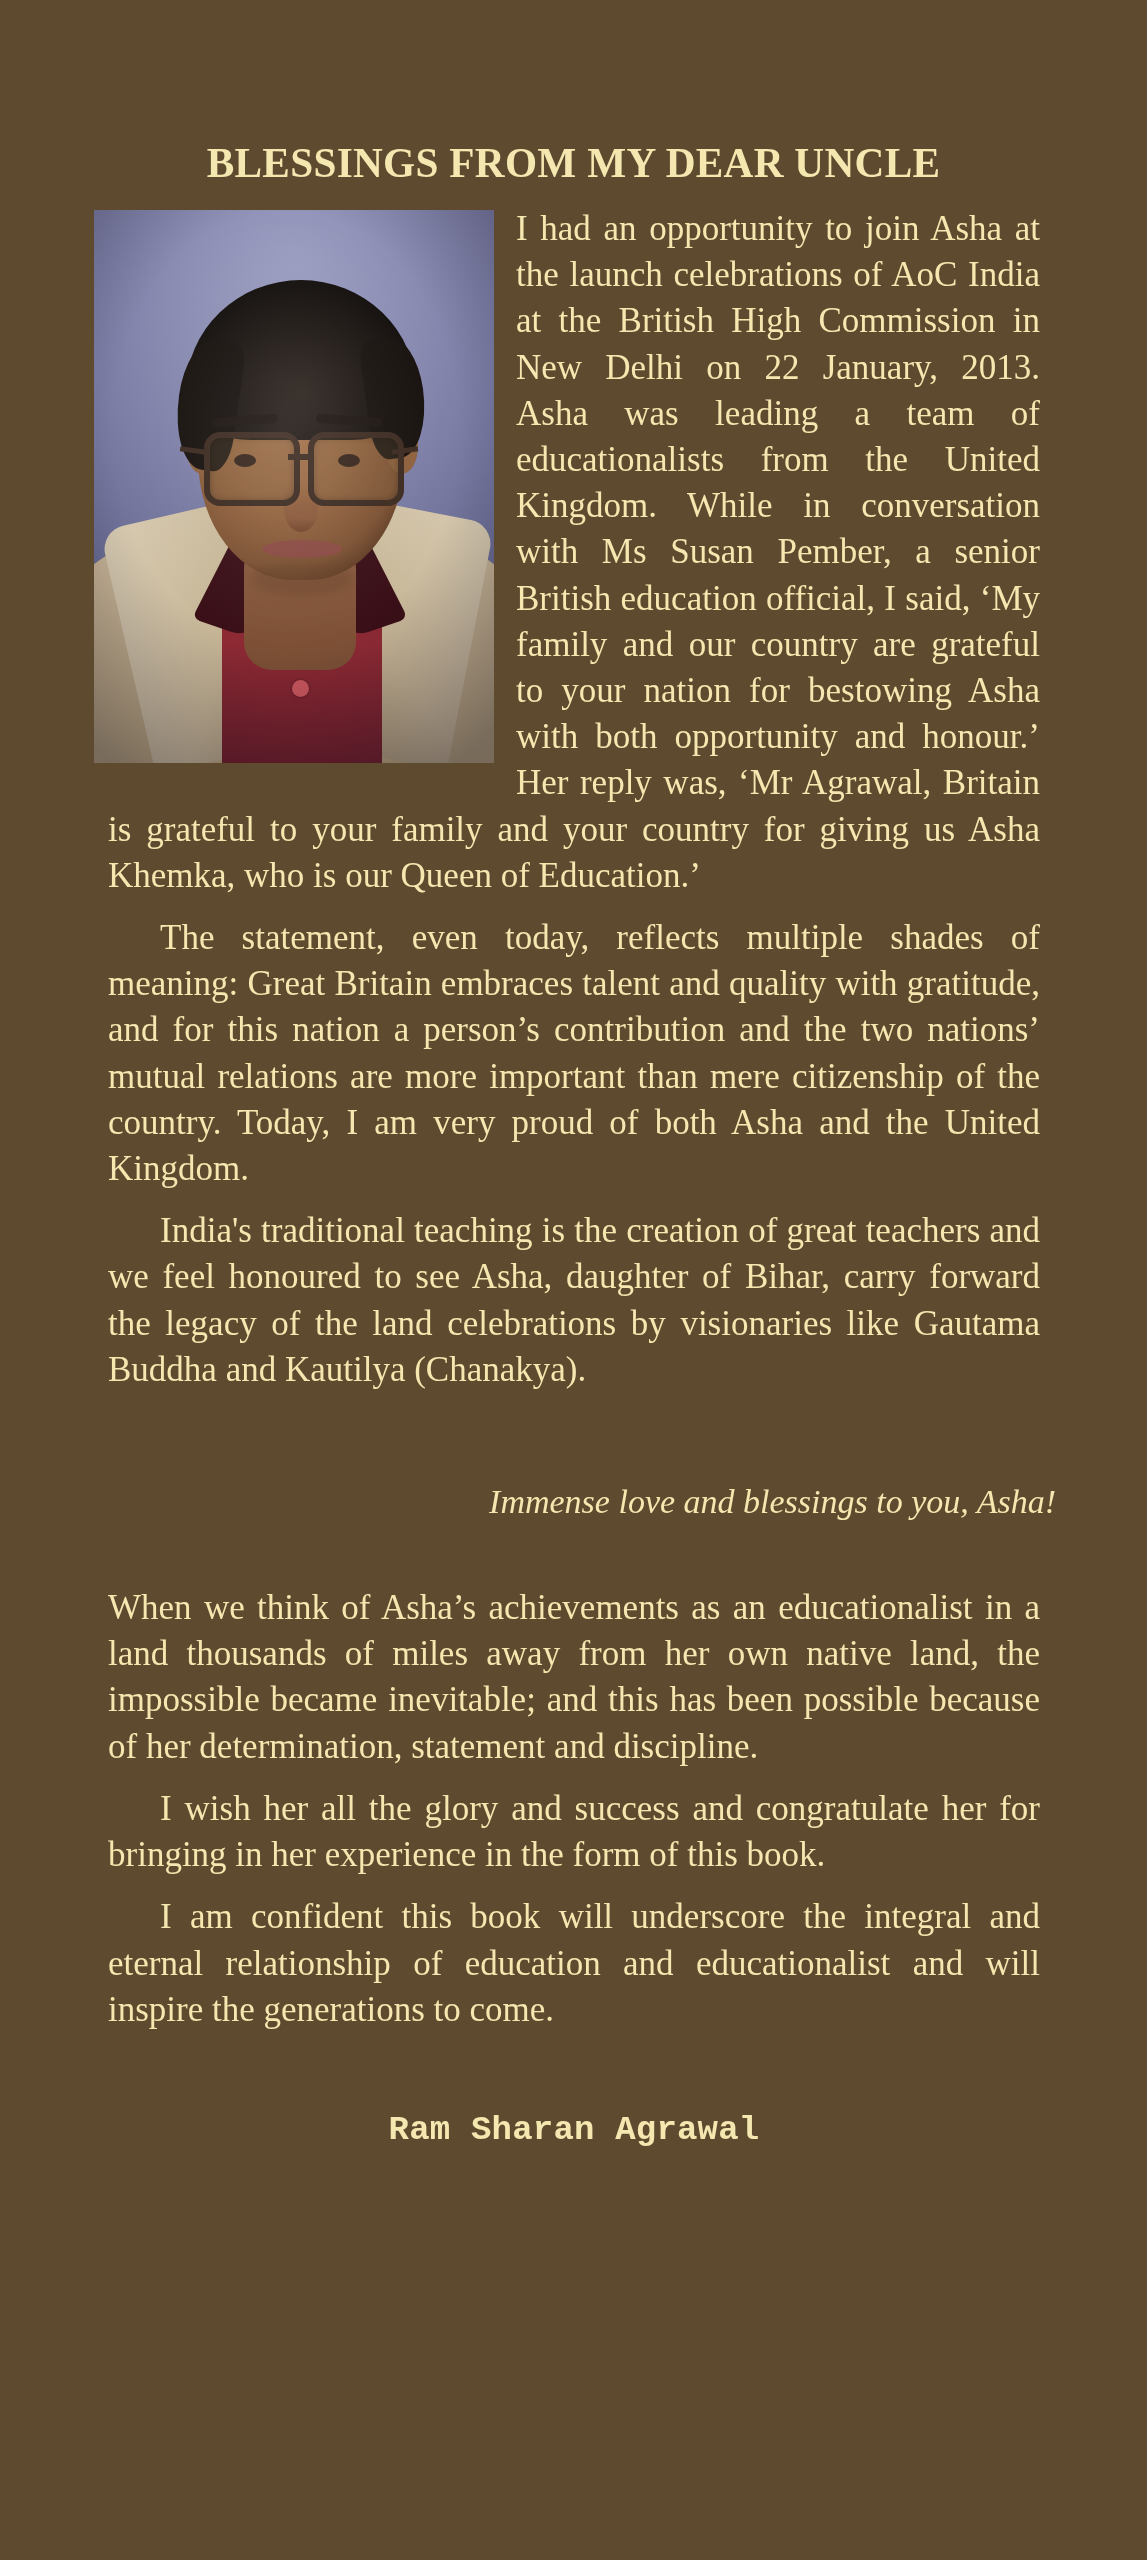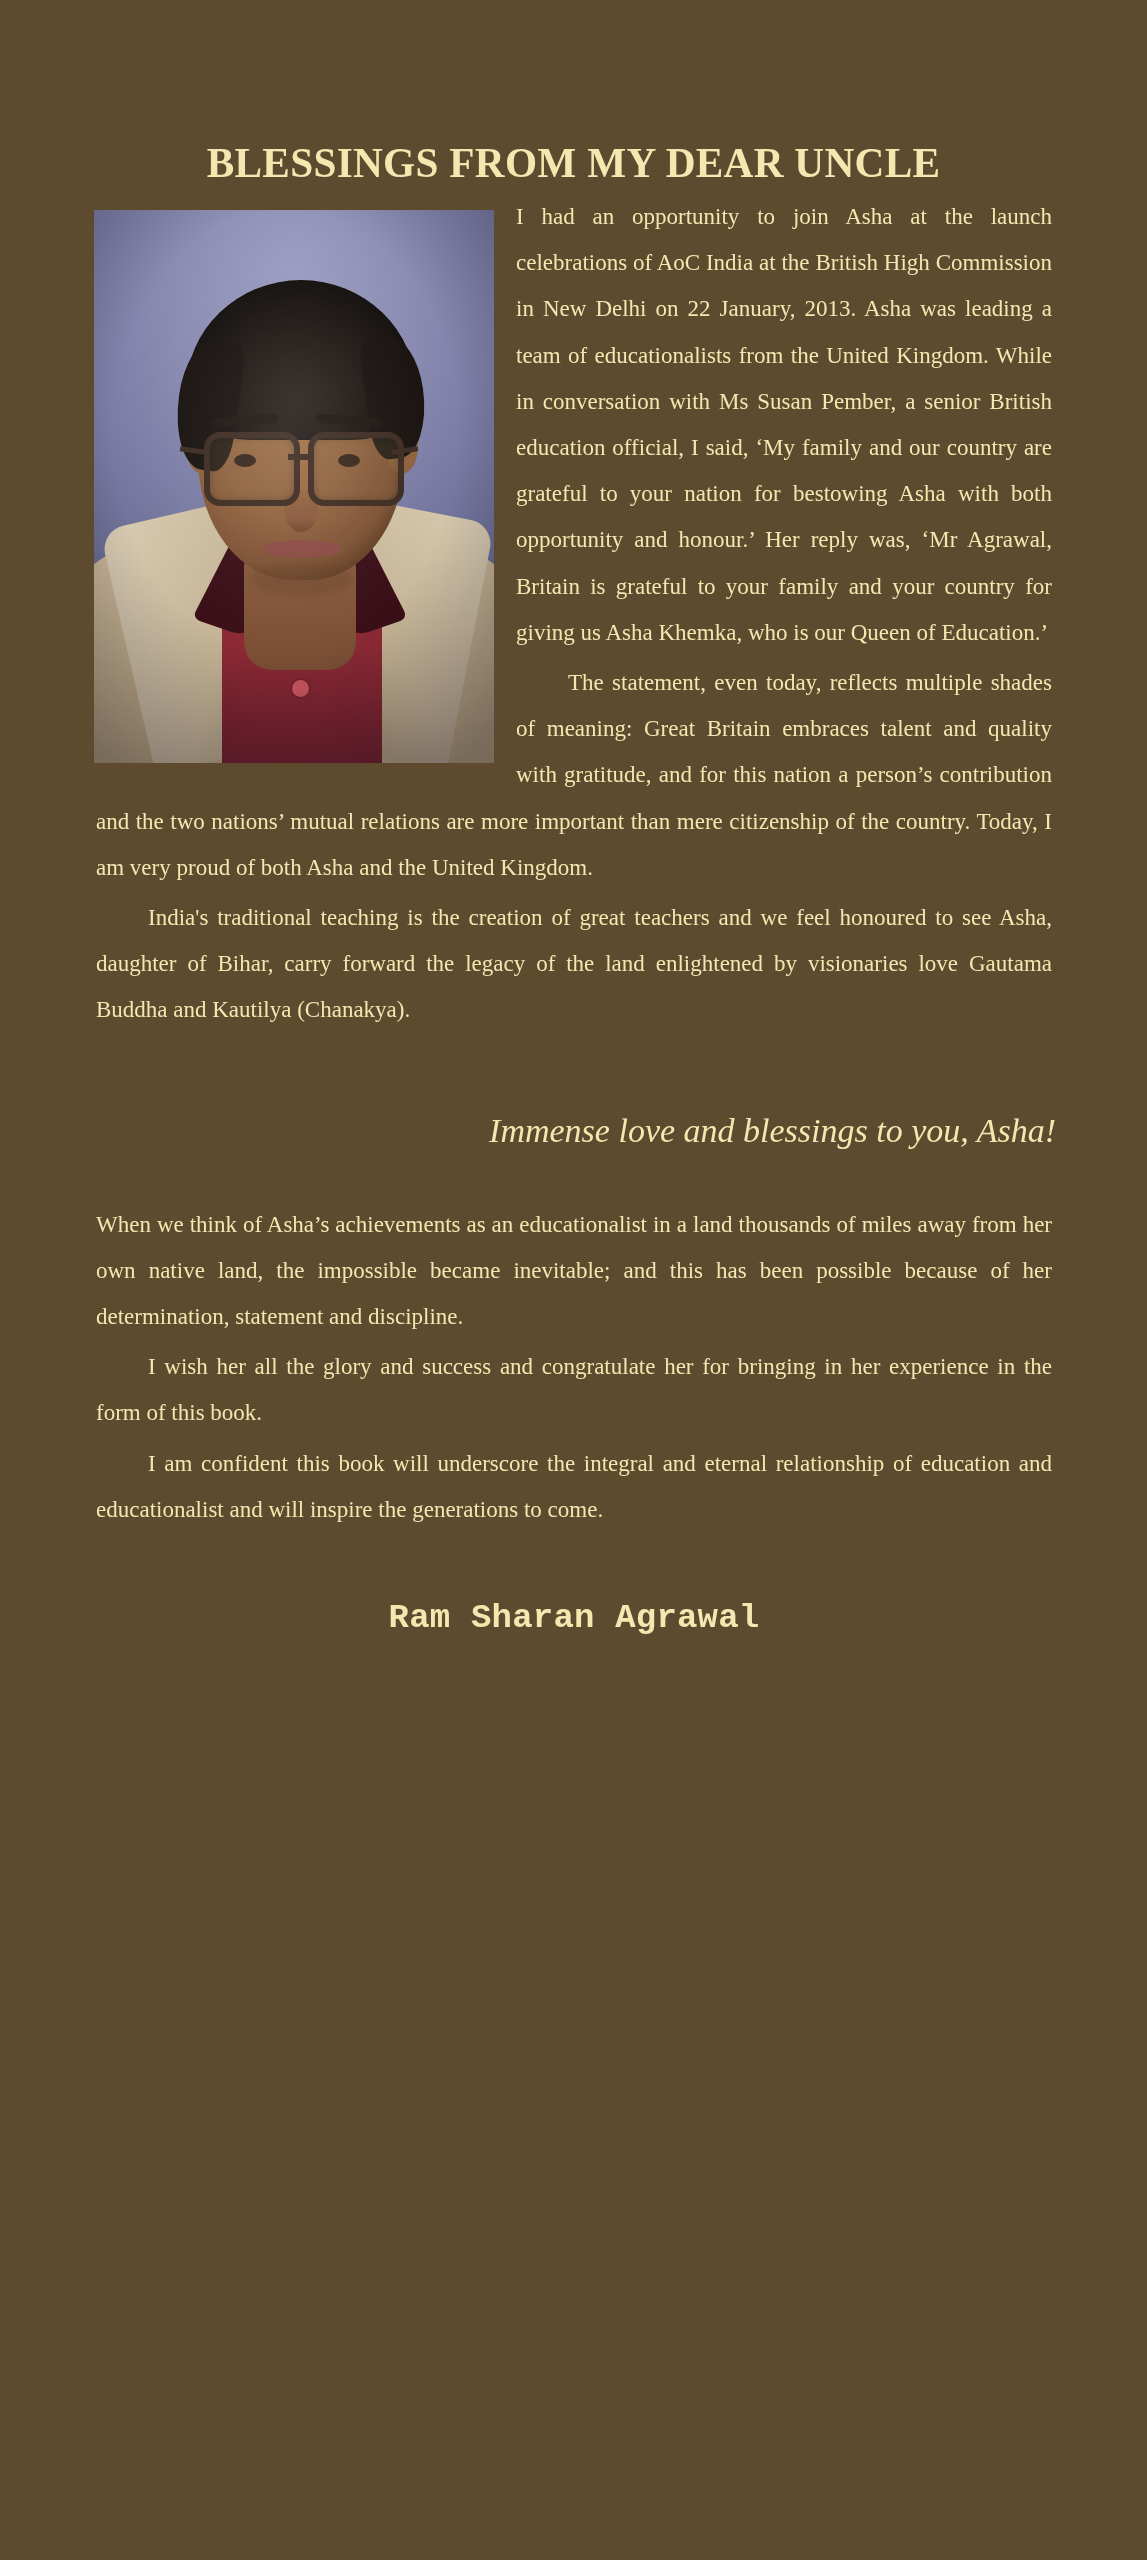--- a/index.html
+++ b/index.html
@@ -38,22 +38,22 @@
     transform-origin: center top;
     white-space: nowrap;
   }
   .content {
     position: absolute;
     left: 92px;
     top: 190px;
     width: 964px;
   }
   p {
-    margin: 4px;
-    font-size: 23px;
+    margin: 16px;
+    font-size: 35px;
     line-height: 46.2px;
     text-align: justify;
     text-justify: inter-word;
     -webkit-hyphens: none;
     hyphens: none;
   }
   p.indent {
     text-indent: 52px;
   }
   .photo {
@@ -338,21 +338,21 @@
       <div class="ph-bridge"></div>
       <div class="ph-templeL"></div>
       <div class="ph-templeR"></div>
       <div class="ph-mouth"></div>
       <div class="ph-chin"></div>
       <div class="ph-vig"></div>
     </div>
 
     <p>I had an opportunity to join Asha at the launch celebrations of AoC India at the British High Commission in New Delhi on 22 January, 2013. Asha was leading a team of educationalists from the United Kingdom. While in conversation with Ms Susan Pember, a senior British education official, I said, ‘My family and our country are grateful to your nation for bestowing Asha with both opportunity and honour.’ Her reply was, ‘Mr Agrawal, Britain is grateful to your family and your country for giving us Asha Khemka, who is our Queen of Education.’</p>
     <p class="indent">The statement, even today, reflects multiple shades of meaning: Great Britain embraces talent and quality with gratitude, and for this nation a person’s contribution and the two nations’ mutual relations are more important than mere citizenship of the country. Today, I am very proud of both Asha and the United Kingdom.</p>
-    <p class="indent">India's traditional teaching is the creation of great teachers and we feel honoured to see Asha, daughter of Bihar, carry forward the legacy of the land enlightened by visionaries love Gautama Buddha and Kautilya (Chanakya).</p>
+    <p class="indent">India's traditional teaching is the creation of great teachers and we feel honoured to see Asha, daughter of Bihar, carry forward the legacy of the land celebrations by visionaries like Gautama Buddha and Kautilya (Chanakya).</p>
 
     <div class="gap-lg"></div>
     <p class="italic-line">Immense love and blessings to you, Asha!</p>
     <div class="gap-md"></div>
 
     <p>When we think of Asha’s achievements as an educationalist in a land thousands of miles away from her own native land, the impossible became inevitable; and this has been possible because of her determination, statement and discipline.</p>
     <p class="indent">I wish her all the glory and success and congratulate her for bringing in her experience in the form of this book.</p>
     <p class="indent">I am confident this book will underscore the integral and eternal relationship of education and educationalist and will inspire the generations to come.</p>
 
     <div class="sig-space"></div>

